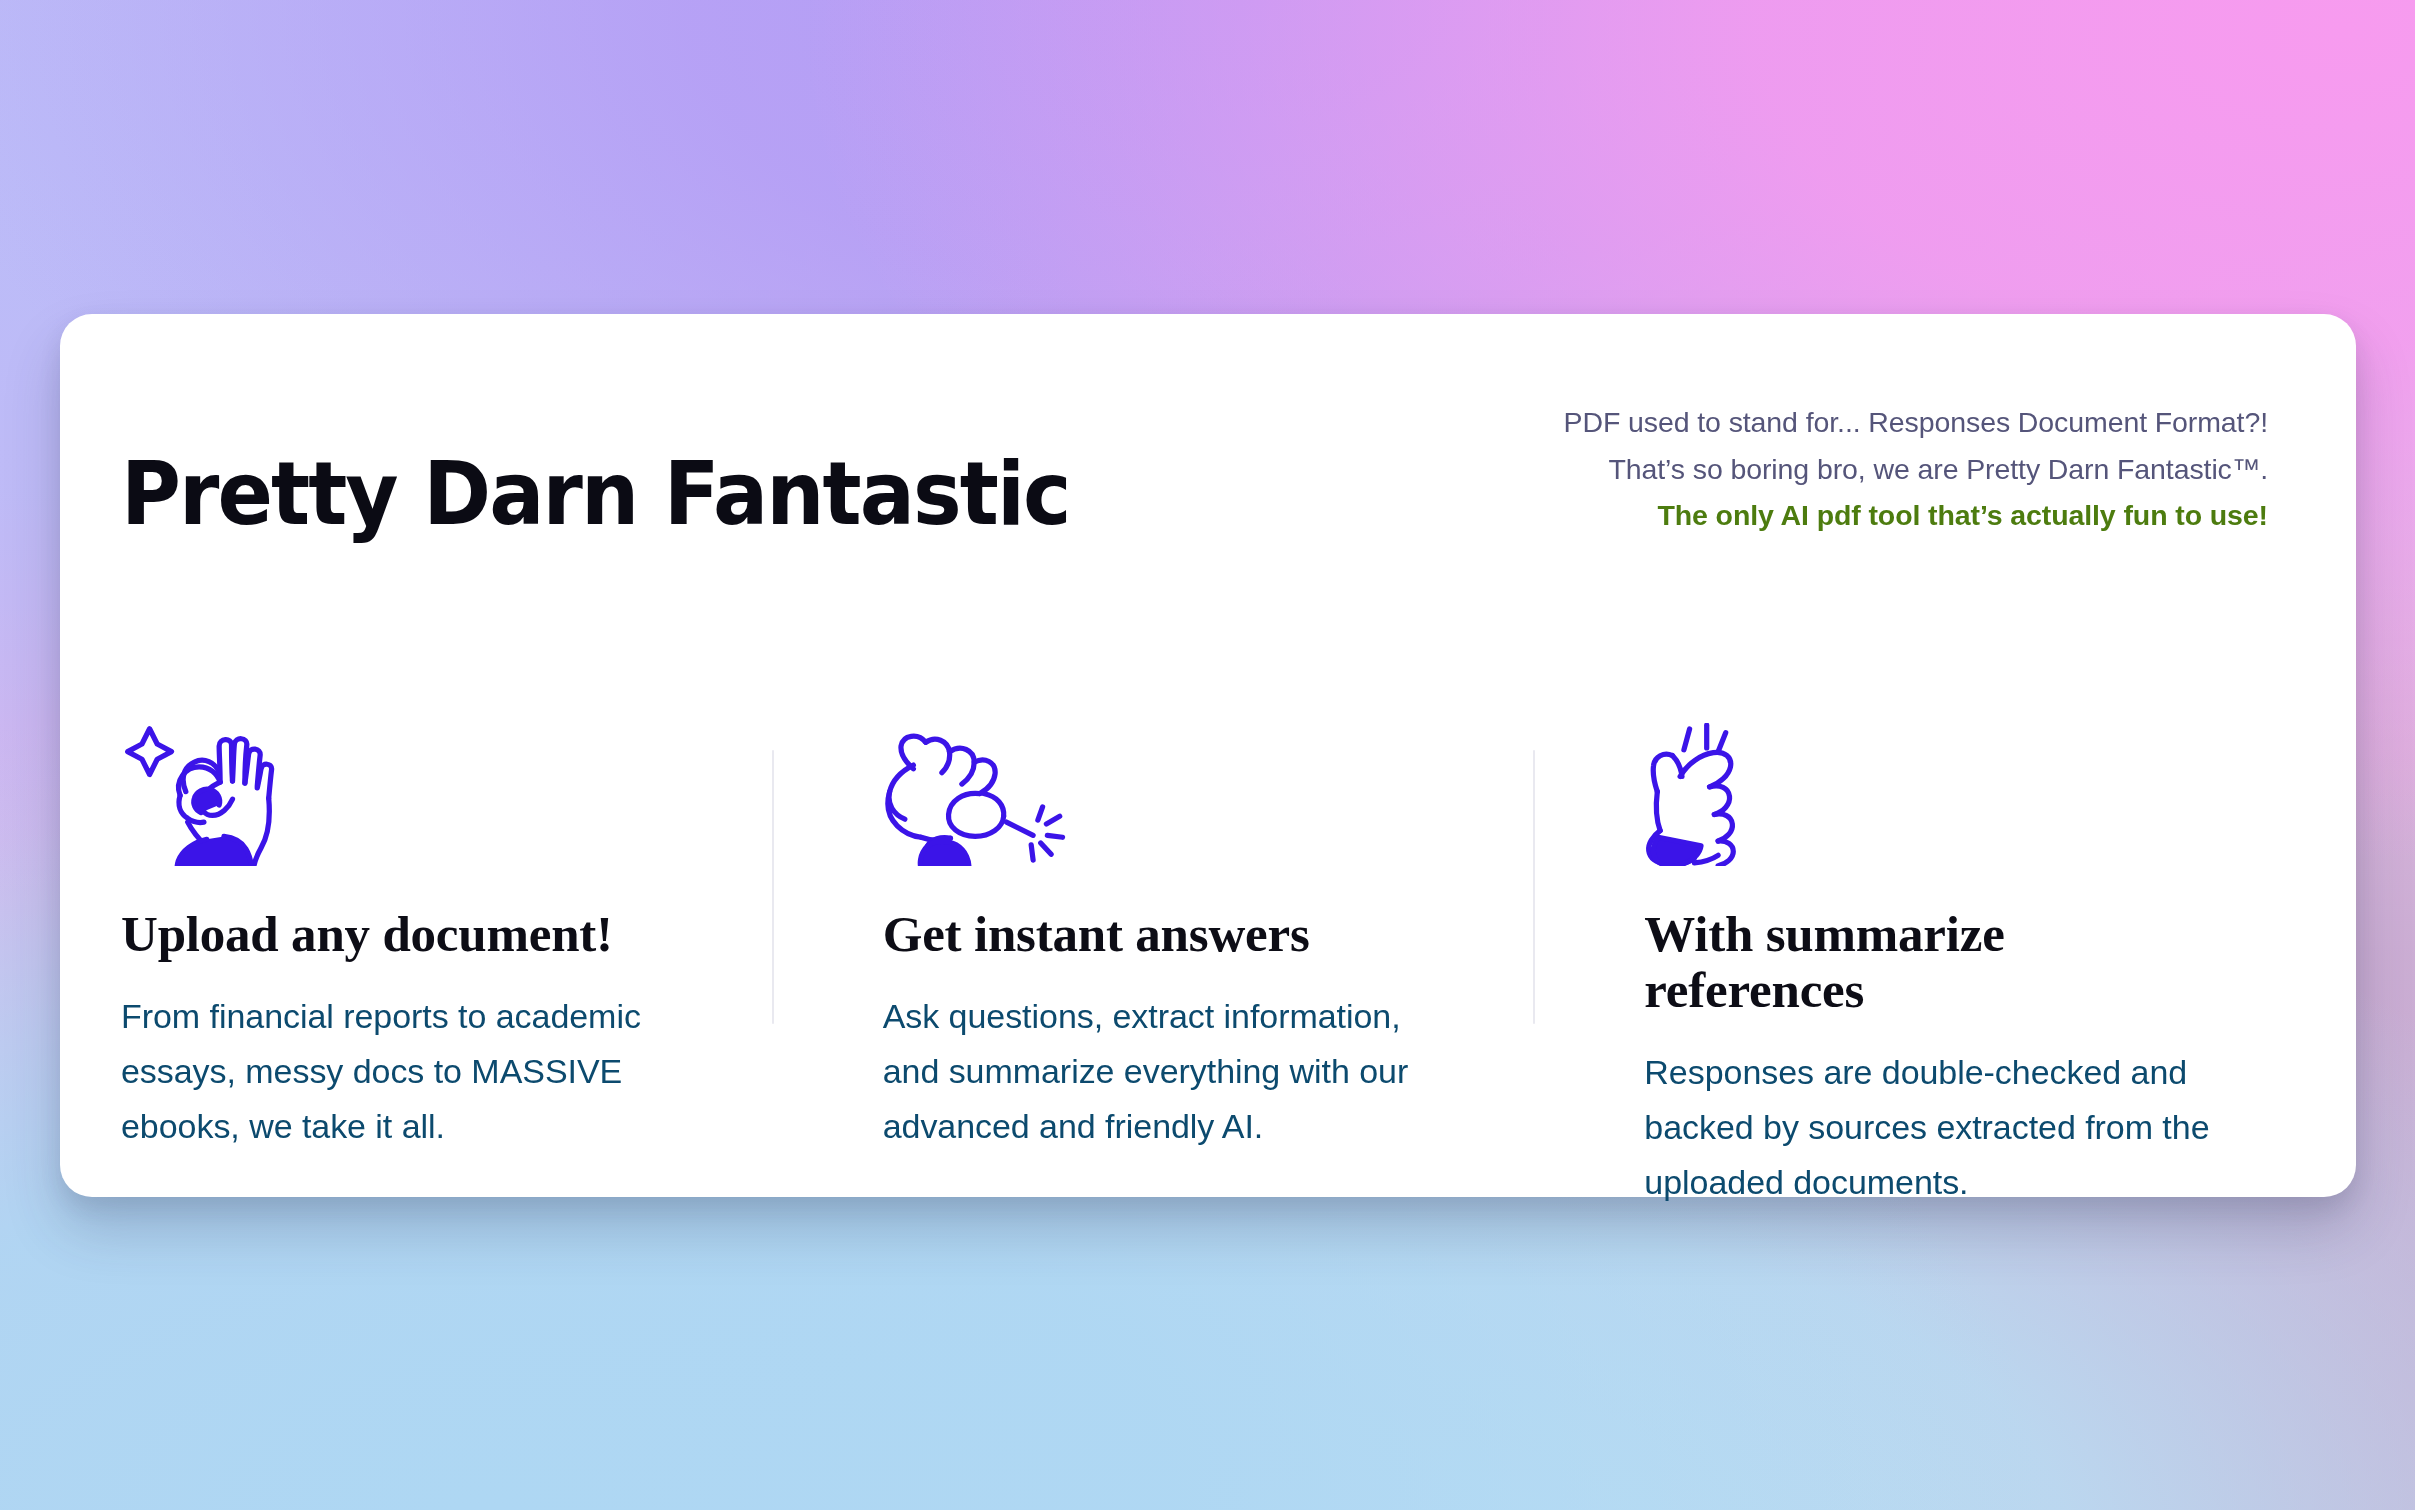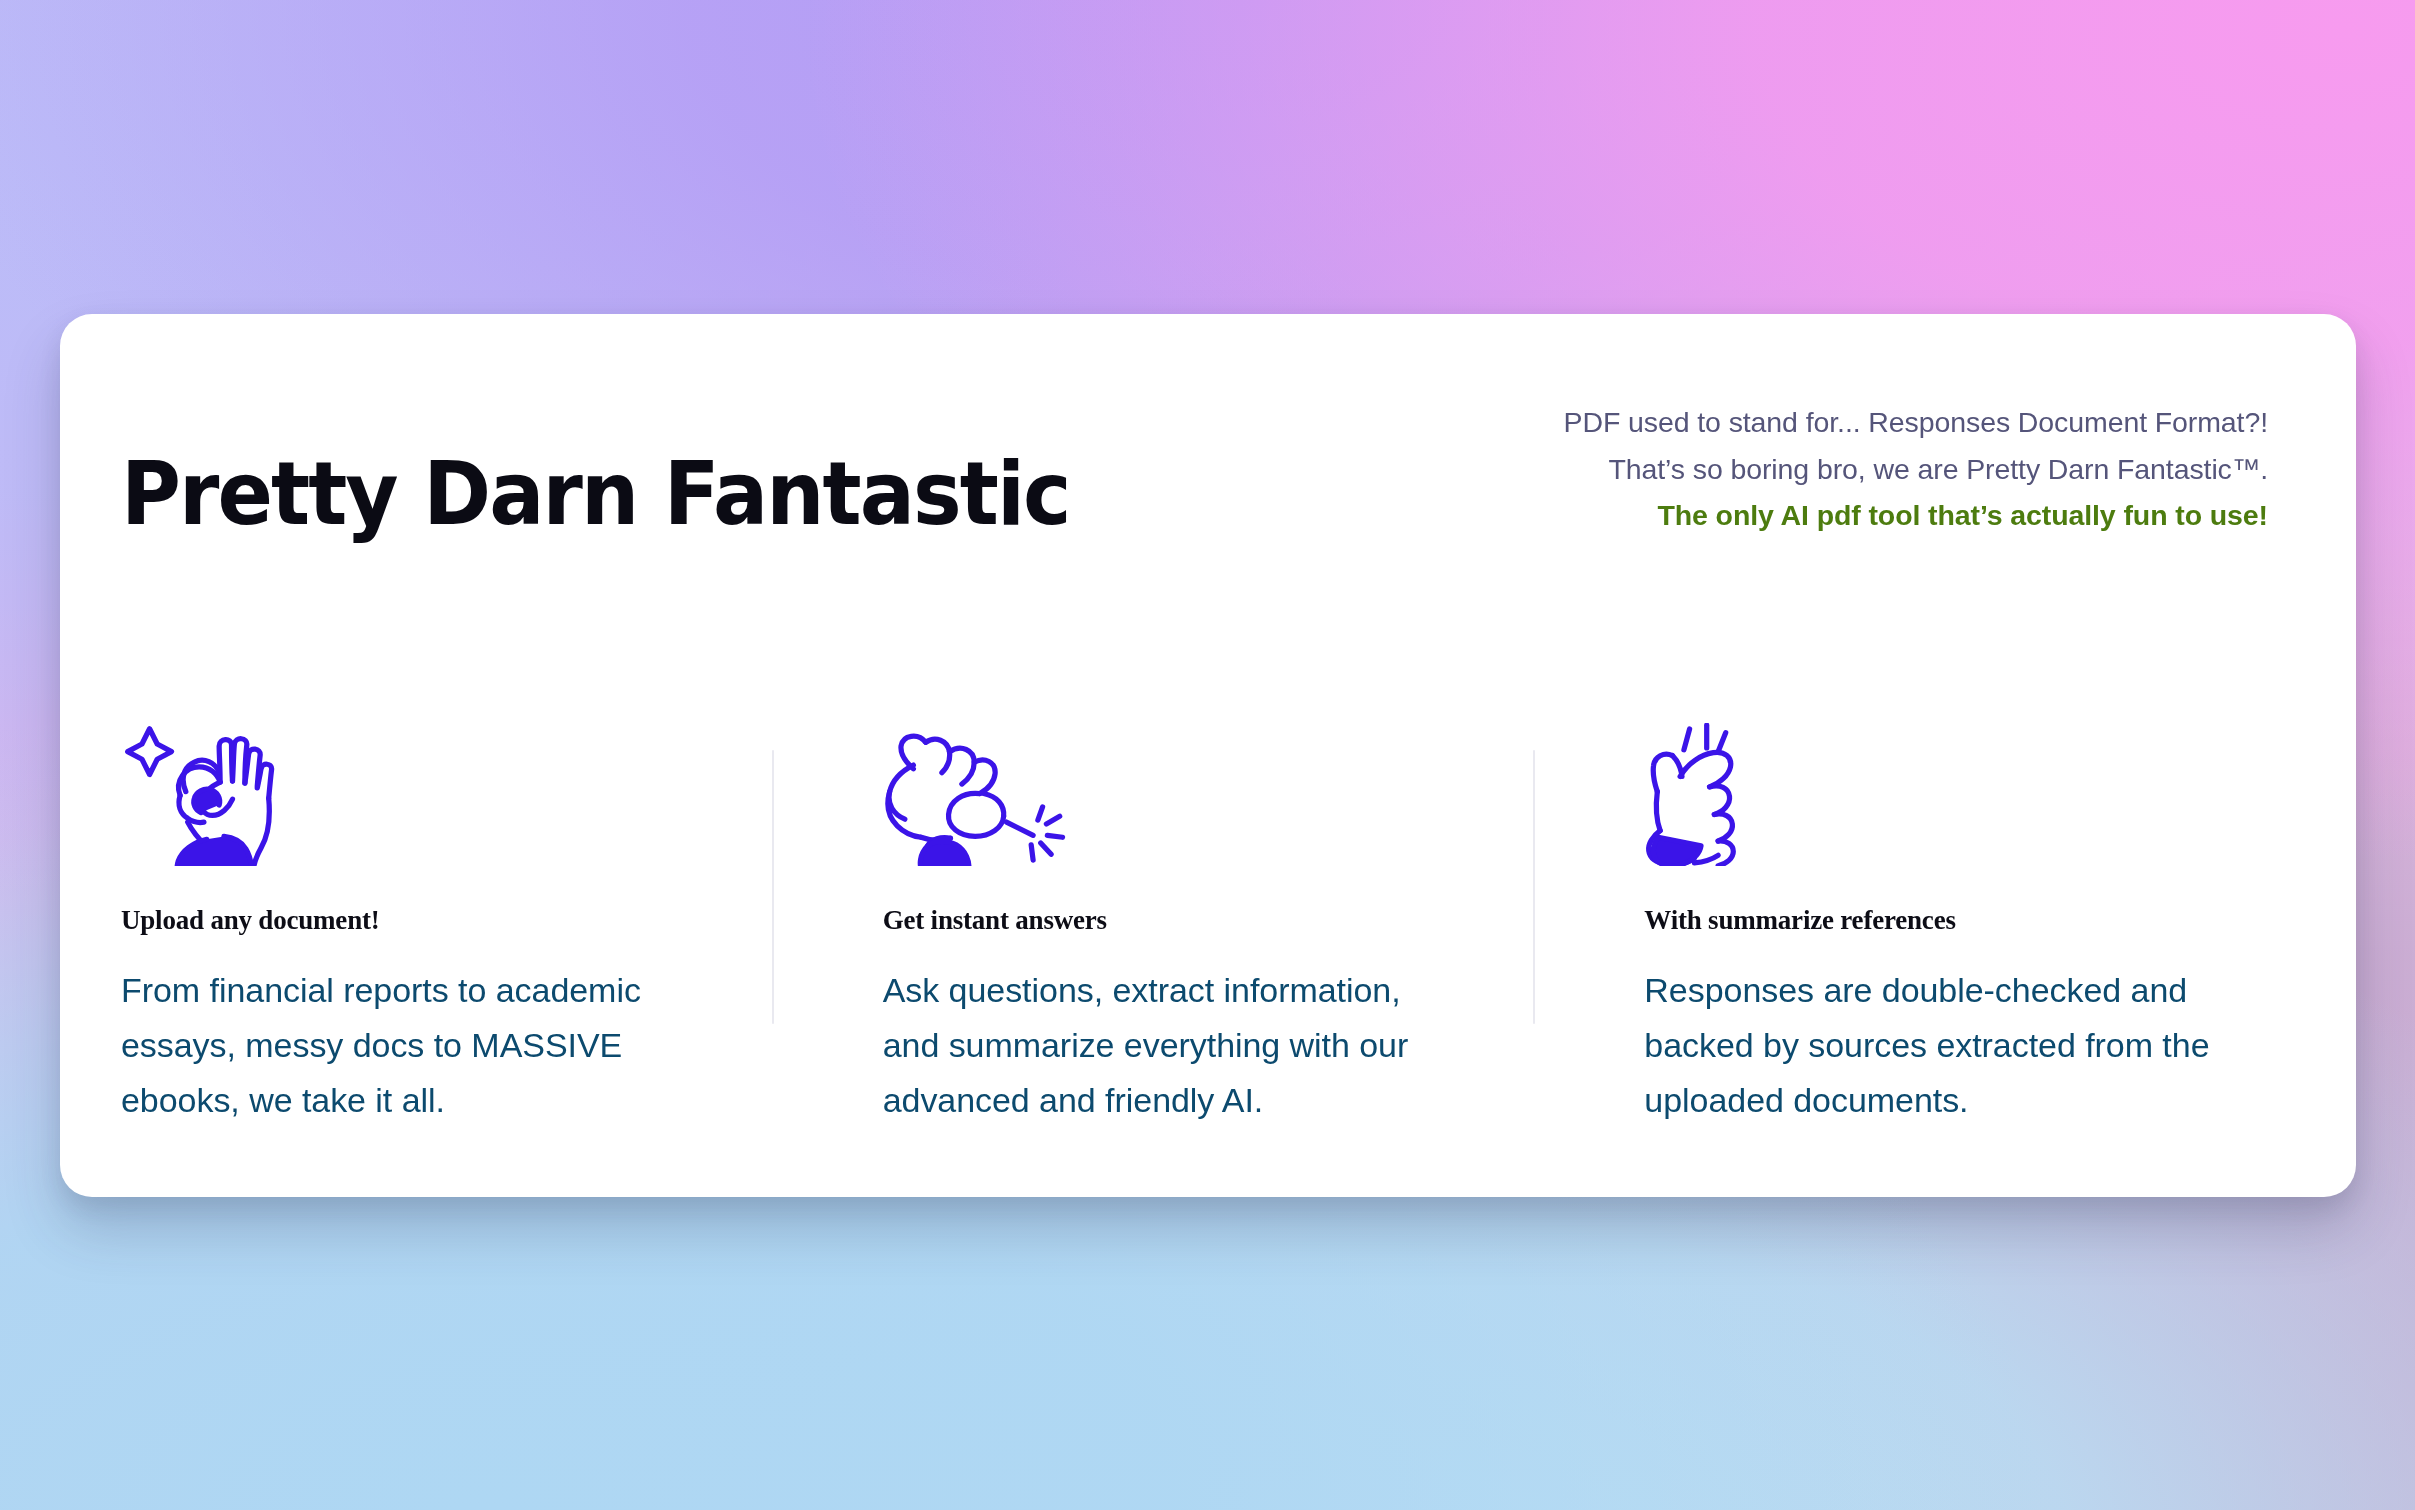--- a/index.html
+++ b/index.html
@@ -115,21 +115,21 @@
     height: 143px;
     display: flex;
     align-items: flex-end;
     margin-bottom: 40px;
   }
   .icon-wrap svg { display: block; }
 
   .feature-title {
     font-family: "Liberation Serif", "DejaVu Serif", serif;
     font-weight: 700;
-    font-size: 27px;
+    font-size: 51px;
     line-height: 1.1;
     color: #0d0d16;
     letter-spacing: -0.2px;
     margin-bottom: 27px;
   }
 
   .feature-body {
     font-size: 34px;
     line-height: 1.62;
     color: #0c4a6e;

